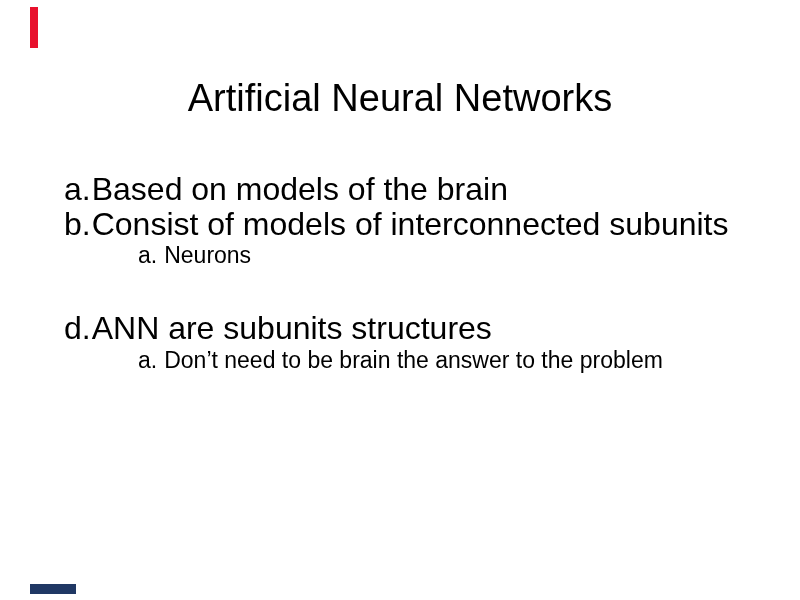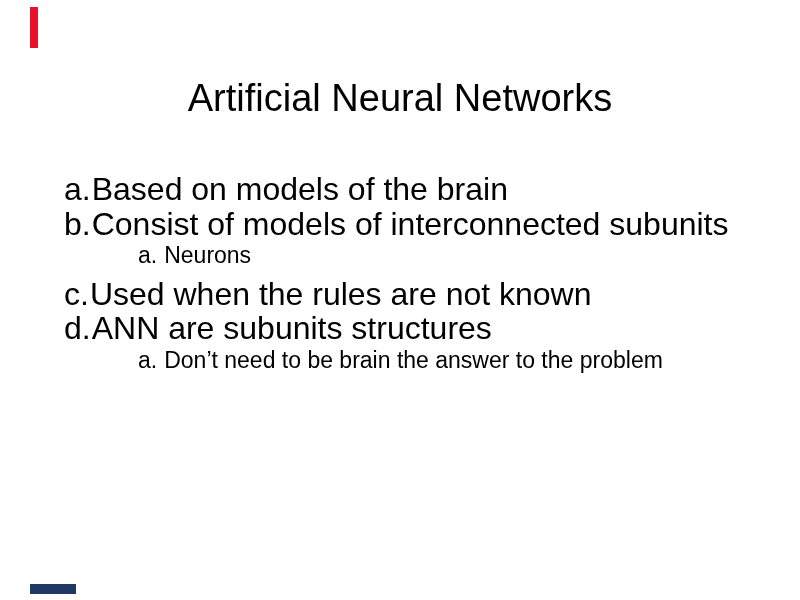--- a/index.html
+++ b/index.html
@@ -73,23 +73,20 @@
   </div>
 
   <div class="line l1" style="top:208px">
     <span class="lbl">b.</span><span class="txt">Consist of models of interconnected subunits</span>
   </div>
 
   <div class="line l2" style="top:244px">
     <span class="lbl">a.</span><span class="txt">Neurons</span>
   </div>
 
-  <div class="line l1" style="top:278px">
-    <span class="lbl">c.</span><span class="txt">Used when the rules are not known</span>
-  </div>
 
   <div class="line l1" style="top:312px">
     <span class="lbl">d.</span><span class="txt">ANN are subunits structures</span>
   </div>
 
   <div class="line l2" style="top:349px">
     <span class="lbl">a.</span><span class="txt">Don’t need to be brain the answer to the problem</span>
   </div>
 
   <div class="accent-bar-bottom" style="background: rgb(32, 56, 100);"></div>

